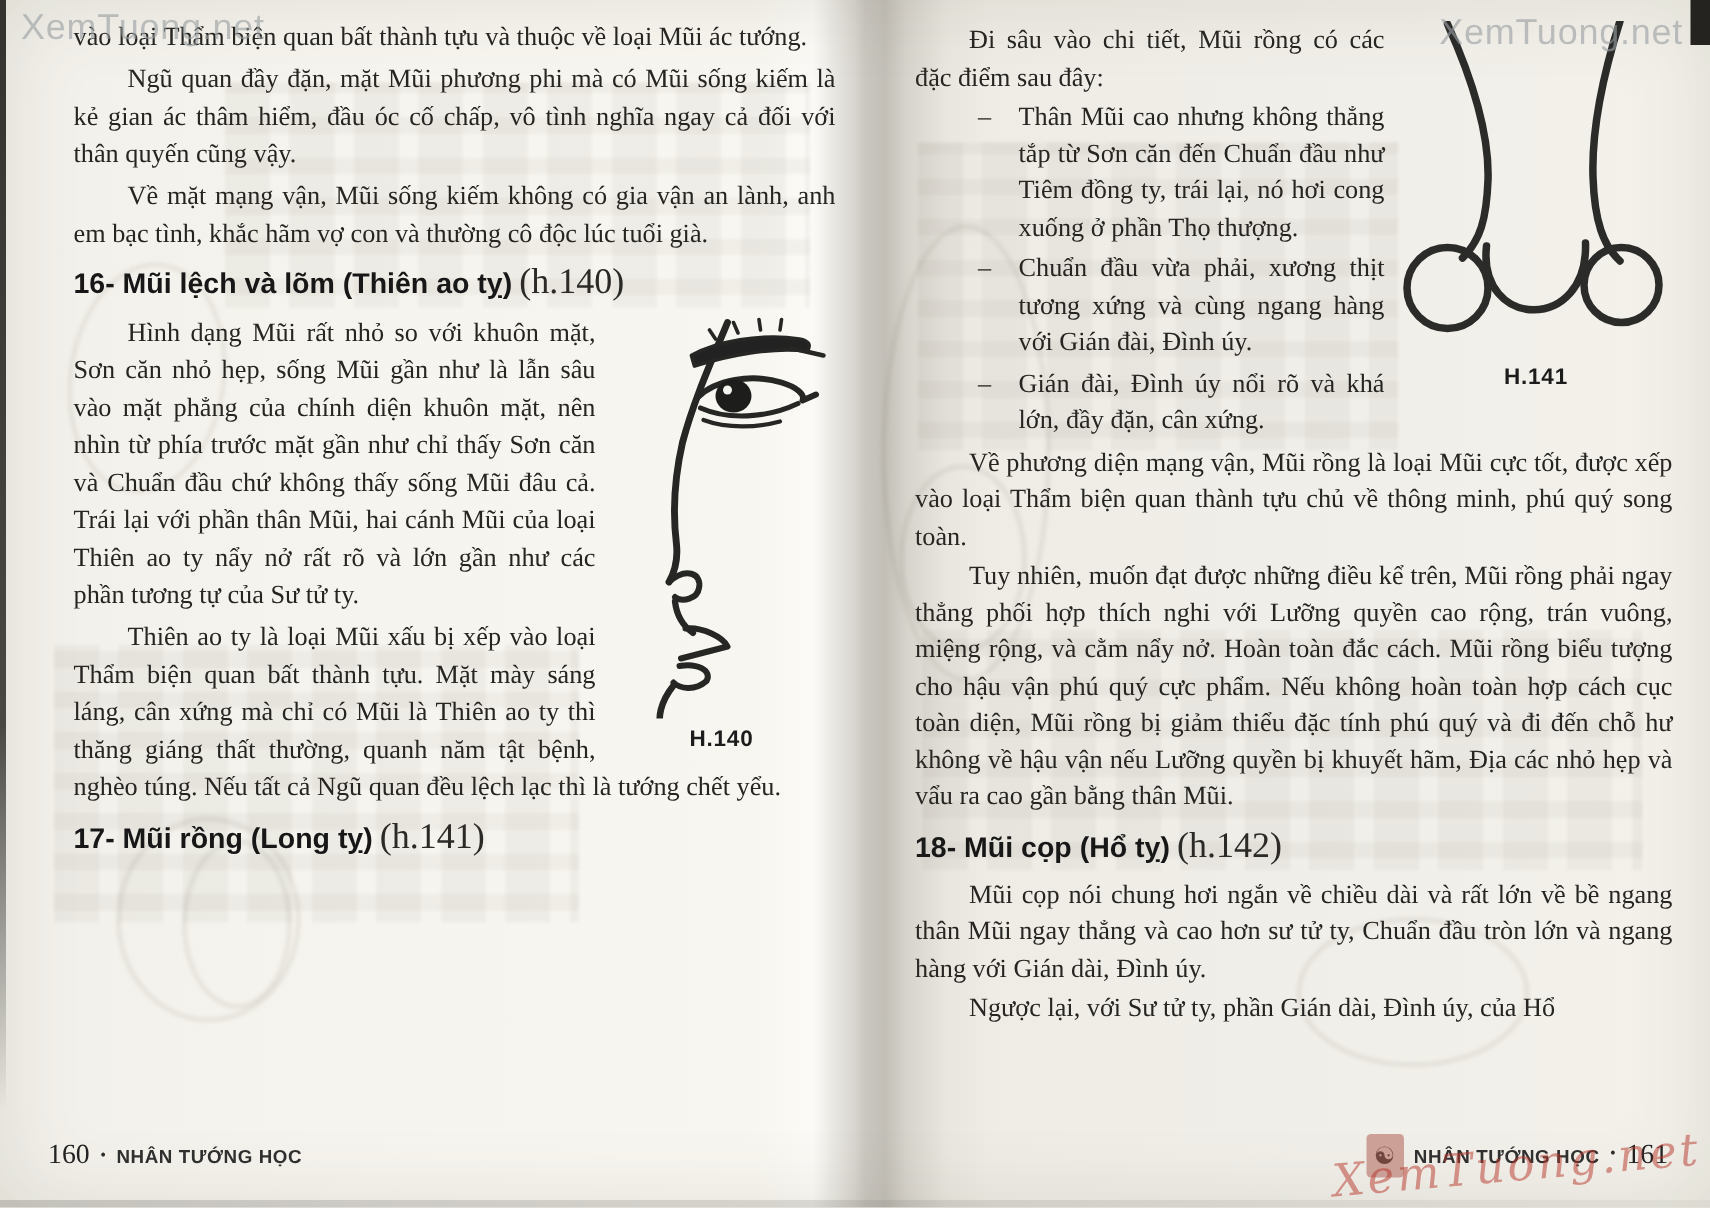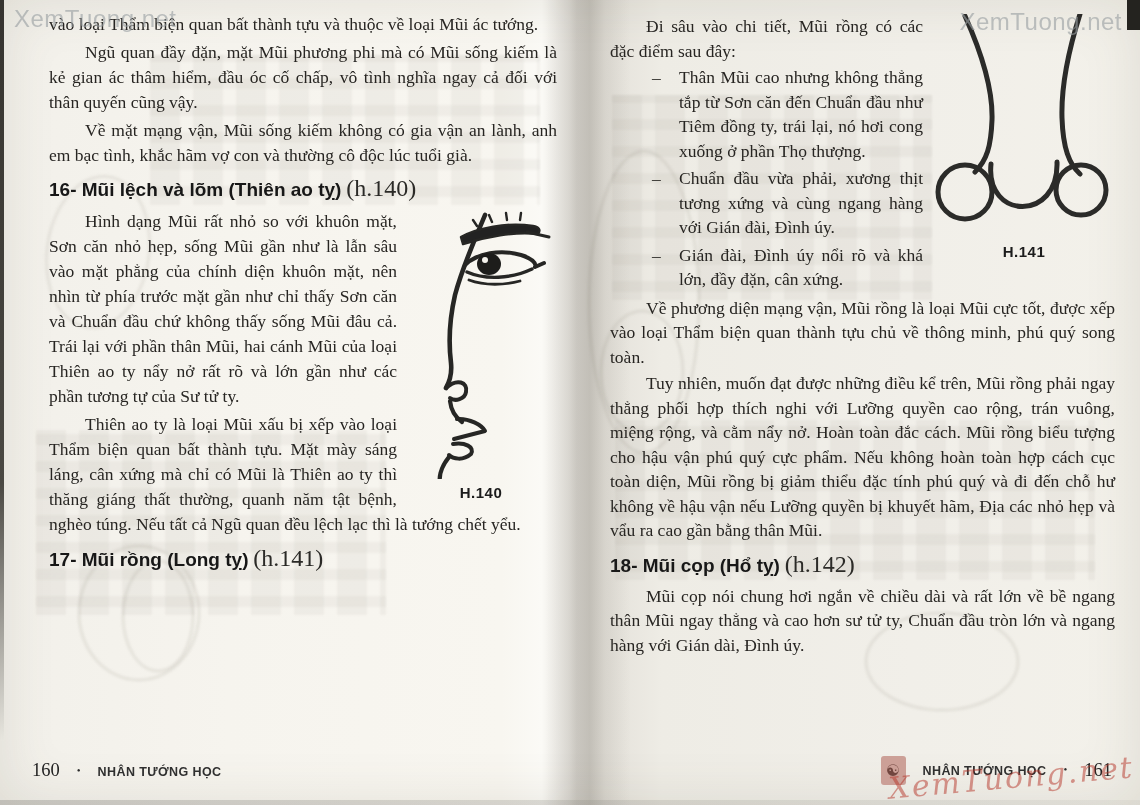--- a/index.html
+++ b/index.html
@@ -58,21 +58,21 @@
   .fig svg{display:block;}
   .fig-cap{position:absolute;bottom:2px;left:0;width:100%;text-align:center;
     font-family:"Liberation Sans", sans-serif;font-weight:bold;font-size:15px;
     color:#1c1c1c;letter-spacing:.5px;}
   
   .bullets{margin:2px 0 4px 38px;}
   .bullet{display:flex;margin:0 0 3px;}
   .bullet .dash{flex:none;width:27px;padding-left:4px;line-height:24.5px;}
   .bullet .btxt{flex:1;text-align:justify;line-height:24.5px;}
   
-  .footer{position:absolute;color:#2b2b2b;z-index:5;display:flex;align-items:baseline;gap:17px;}
+  .footer{position:absolute;color:#2b2b2b;z-index:5;display:flex;align-items:baseline;gap:7px;}
   .footer .pnum{font-size:18.5px;font-family:"Liberation Serif", serif;color:#222;}
   .footer .sep{font-size:11px;position:relative;top:-2px;}
   .footer .btitle{font-family:"Liberation Sans", sans-serif;font-weight:bold;
     font-size:12.5px;letter-spacing:.4px;color:#303030;}
   .footer-l{left:32px;bottom:24px;}
   .footer-r{right:28px;bottom:20px;align-items:center;}
   .logo{width:25px;height:29px;border-radius:3px;background:#c6938a;opacity:.85;
     display:flex;align-items:center;justify-content:center;
     font-size:16px;color:#5c2a22;flex:none;}
 </style>
@@ -176,20 +176,21 @@
     </div>
 
     <p>Về phương diện mạng vận, Mũi rồng là loại Mũi cực tốt, được xếp vào loại Thẩm biện quan thành tựu chủ về thông minh, phú quý song toàn.</p>
     <p>Tuy nhiên, muốn đạt được những điều kể trên, Mũi rồng phải ngay thẳng phối hợp thích nghi với Lưỡng quyền cao rộng, trán vuông, miệng rộng, và cằm nẩy nở. Hoàn toàn đắc cách. Mũi rồng biểu tượng cho hậu vận phú quý cực phẩm. Nếu không hoàn toàn hợp cách cục toàn diện, Mũi rồng bị giảm thiểu đặc tính phú quý và đi đến chỗ hư không về hậu vận nếu Lưỡng quyền bị khuyết hãm, Địa các nhỏ hẹp và vẩu ra cao gần bằng thân Mũi.</p>
 
     <div class="heading heading-right">
       <span class="h-bold">18- Mũi cọp (Hổ tỵ)</span>
       <span class="h-ref">(h.142)</span>
     </div>
     <p>Mũi cọp nói chung hơi ngắn về chiều dài và rất lớn về bề ngang thân Mũi ngay thẳng và cao hơn sư tử ty, Chuẩn đầu tròn lớn và ngang hàng với Gián dài, Đình úy.</p>
+    <p>Ngược lại, với Sư tử ty, phần Gián dài, Đình úy, của Hổ</p>
   </div>
 
   <div class="footer footer-l">
     <span class="pnum">160</span>
     <span class="sep">•</span>
     <span class="btitle">NHÂN TƯỚNG HỌC</span>
   </div>
 
   <div class="footer footer-r">
     <span class="logo">☯</span>

